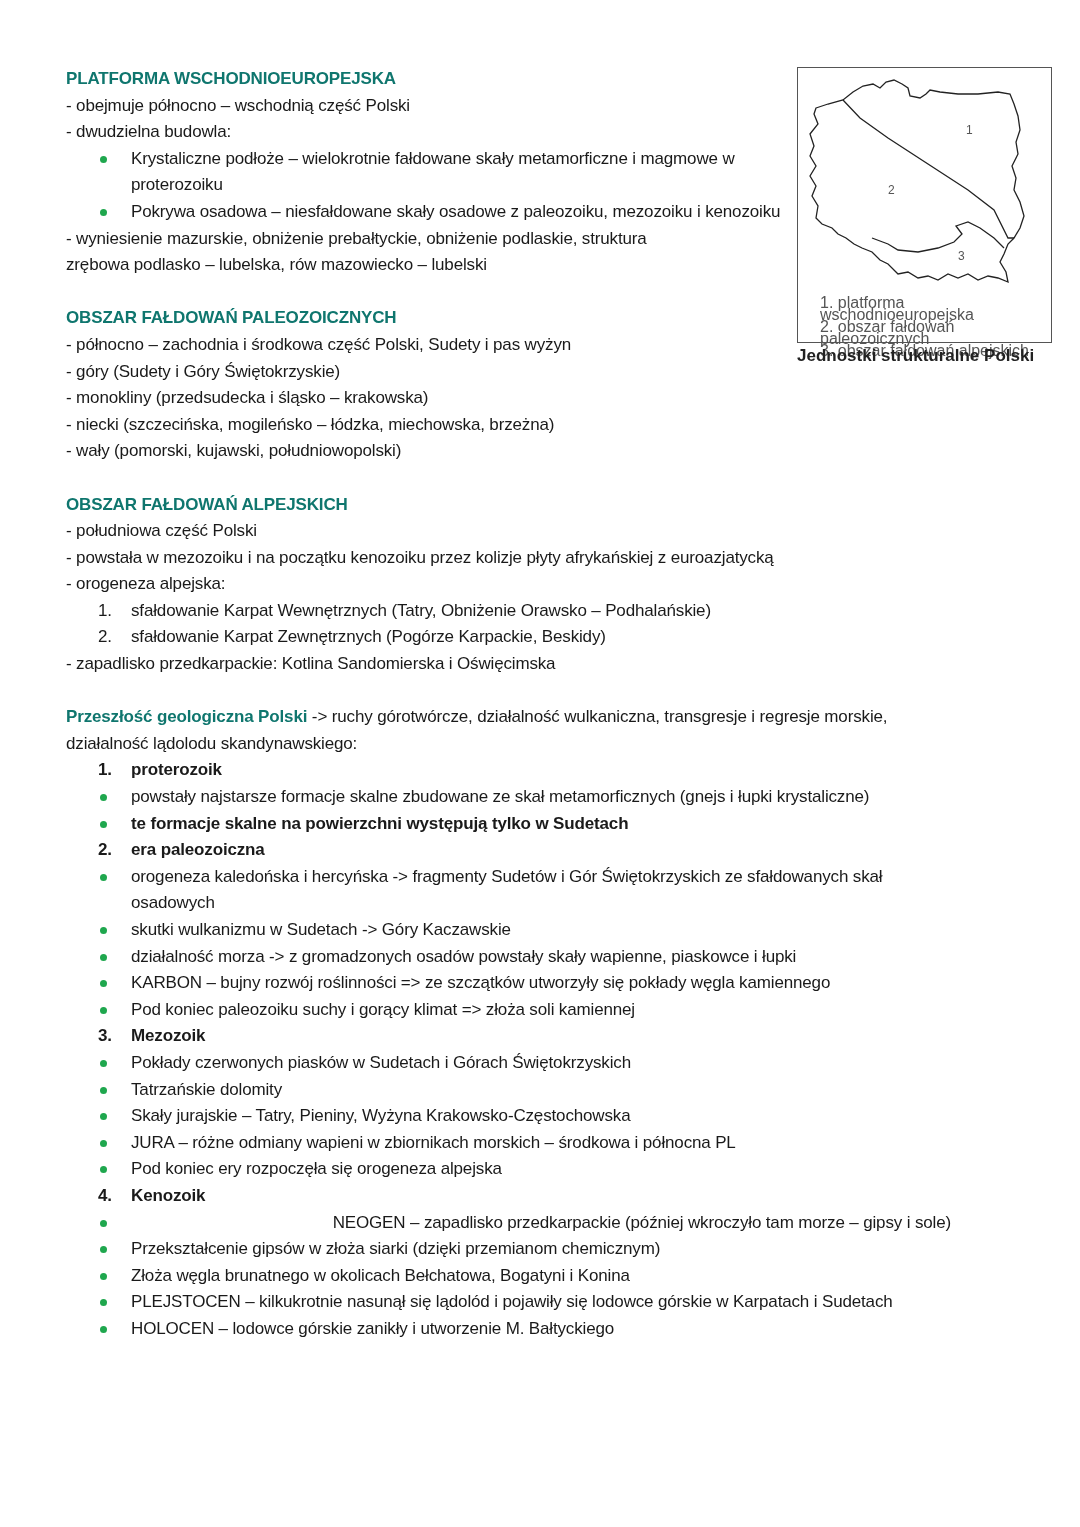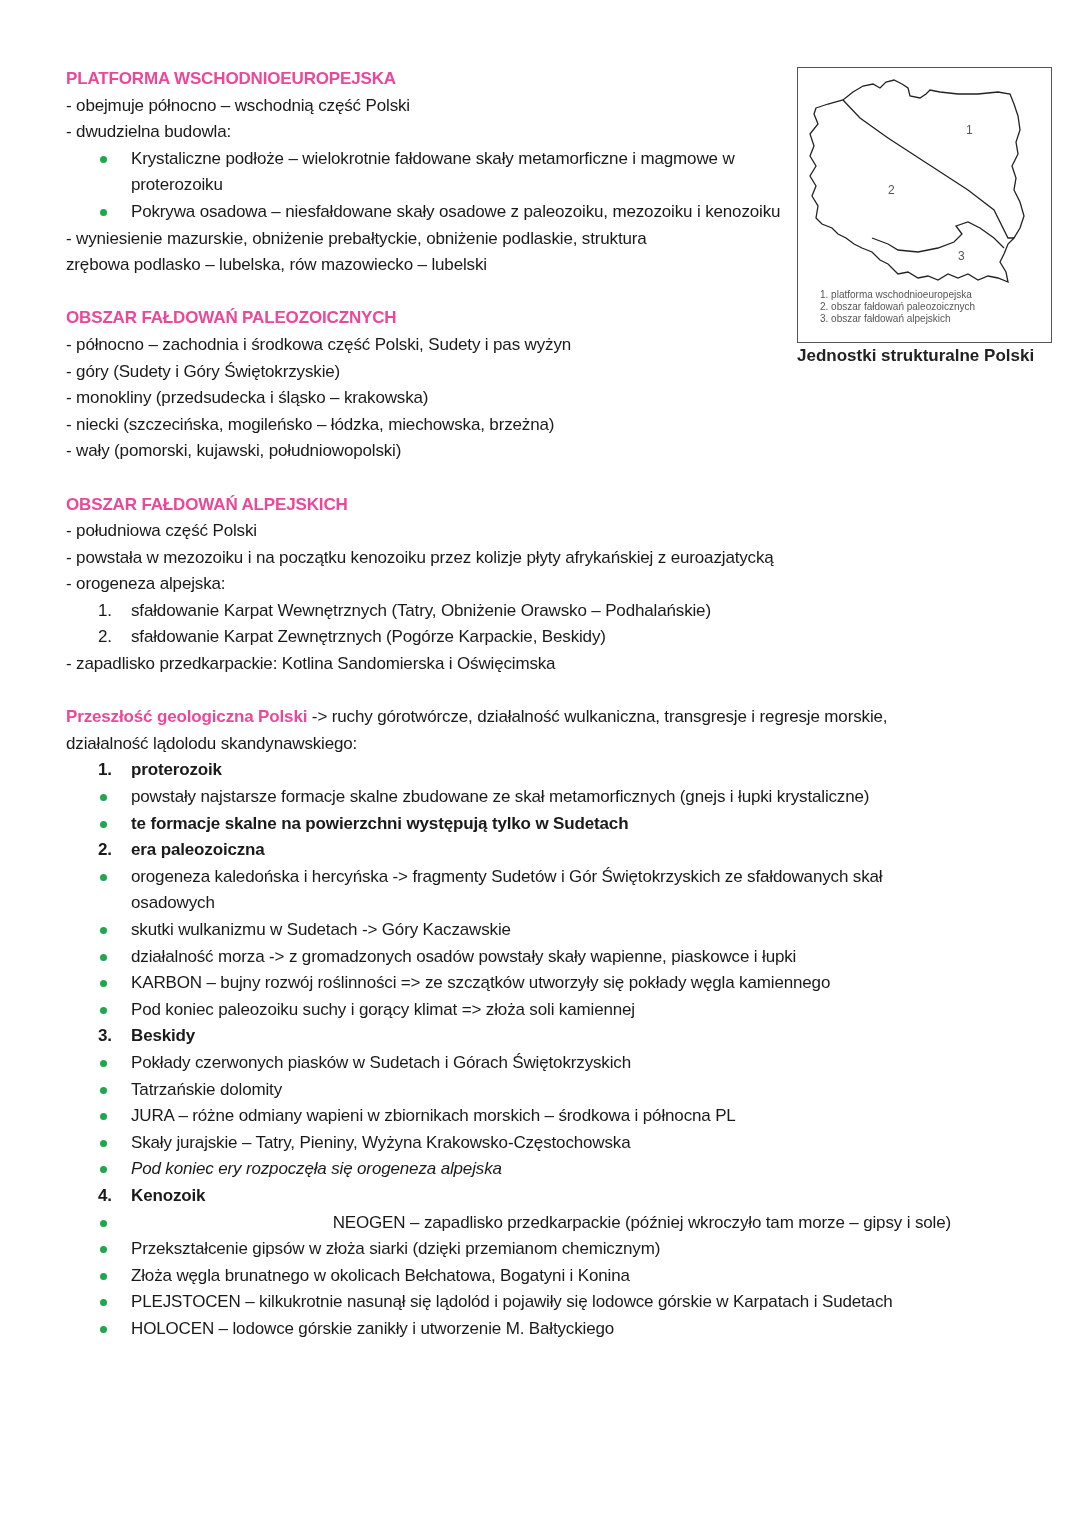--- a/index.html
+++ b/index.html
@@ -2,37 +2,37 @@
 <html><head>
 <meta charset="utf-8">
 <style>
   html, body { margin: 0; padding: 0; background: #ffffff; }
   body {
     width: 1080px; height: 1527px; position: relative; overflow: hidden;
     font-family: "Liberation Sans", sans-serif; color: #1a1a1a;
   }
   .page { position: absolute; left: 66px; top: 66px; width: 900px; }
   .line { font-size: 17px; line-height: 26.6px; white-space: nowrap; letter-spacing: -0.15px; }
-  .heading { color: #ec4899; font-weight: bold; }
+  .heading { color: #0f766e; font-weight: bold; }
   .gap { height: 26.6px; }
   .bullet-row { position: relative; padding-left: 65px; }
   .bullet-row .dot {
     position: absolute; left: 34px; top: 10px; width: 7px; height: 7px; border-radius: 50%;
     background: #1fa74e;
   }
   .bullet-row .wrap { white-space: normal; }
   .num-row { position: relative; padding-left: 65px; }
   .num-row .num { position: absolute; left: 32px; }
   .bold { font-weight: bold; }
   .figure {
     position: absolute; left: 797px; top: 67px; width: 255px; height: 276px;
     border: 1.5px solid #555; box-sizing: border-box; background: #fff;
   }
   .figure svg { position: absolute; left: 0; top: 0; }
-  .legend { position: absolute; left: 22px; top: 221px; font-size: 10px; line-height: 12px; color: #555; }
+  .legend { position: absolute; left: 22px; top: 229px; font-size: 16px; line-height: 12px; color: #555; }
   .caption { position: absolute; left: 797px; top: 346px; width: 255px; text-align: left; font-size: 17px; font-weight: bold; color: #222; }
 </style>
 </head>
 <body>
 
 <div class="figure">
   <svg width="252" height="226" viewBox="0 0 252 226">
     <path fill="none" stroke="#222" stroke-width="1.3" d="M18,40 L30,36 L45,32 L55,24 L65,18 L75,16 L82,20 L88,14 L96,12 L104,16 L110,20 L112,28 L122,30 L128,26 L132,22 L142,24 L160,26 L180,26 L200,24 L212,26 L216,36 L220,48 L222,62 L218,74 L220,86 L214,98 L218,110 L216,122 L222,134 L226,148 L222,160 L216,170 L210,176 L206,186 L202,194 L208,204 L210,214 L200,210 L190,208 L180,212 L170,206 L160,210 L150,206 L140,212 L130,208 L120,210 L110,204 L100,206 L90,196 L82,192 L74,184 L64,180 L56,176 L48,170 L40,166 L34,160 L24,156 L18,150 L20,138 L14,128 L18,118 L12,108 L18,98 L12,88 L16,78 L12,66 L20,56 L16,46 Z"></path>
     <path fill="none" stroke="#222" stroke-width="1.3" d="M45,32 L62,50 L90,70 L130,96 L170,122 L196,142 L210,170 L216,170"></path>
     <path fill="none" stroke="#222" stroke-width="1.3" d="M74,170 L90,176 L100,182 L120,184 L140,180 L156,174 L164,166 L158,158 L170,154 L182,160 L196,170 L206,180"></path>
@@ -117,38 +117,38 @@
         <div class="wrap">działalność morza -&gt; z gromadzonych osadów powstały skały wapienne, piaskowce i łupki</div>
       </div>
       <div class="line bullet-row" style="width: 820px;">
         <span class="dot"></span>
         <div class="wrap">KARBON – bujny rozwój roślinności =&gt; ze szczątków utworzyły się pokłady węgla kamiennego</div>
       </div>
       <div class="line bullet-row" style="width: 820px;">
         <span class="dot"></span>
         <div class="wrap">Pod koniec paleozoiku suchy i gorący klimat =&gt; złoża soli kamiennej</div>
       </div>
-      <div class="line num-row bold"><span class="num">3.</span><span>Beskidy</span></div>
+      <div class="line num-row bold"><span class="num">3.</span><span>Mezozoik</span></div>
       <div class="line bullet-row" style="width: 820px;">
         <span class="dot"></span>
         <div class="wrap">Pokłady czerwonych piasków w Sudetach i Górach Świętokrzyskich</div>
       </div>
       <div class="line bullet-row" style="width: 820px;">
         <span class="dot"></span>
         <div class="wrap">Tatrzańskie dolomity</div>
       </div>
       <div class="line bullet-row" style="width: 820px;">
         <span class="dot"></span>
+        <div class="wrap">Skały jurajskie – Tatry, Pieniny, Wyżyna Krakowsko-Częstochowska</div>
+      </div>
+      <div class="line bullet-row" style="width: 820px;">
+        <span class="dot"></span>
         <div class="wrap">JURA – różne odmiany wapieni w zbiornikach morskich – środkowa i północna PL</div>
       </div>
       <div class="line bullet-row" style="width: 820px;">
-        <span class="dot"></span>
-        <div class="wrap">Skały jurajskie – Tatry, Pieniny, Wyżyna Krakowsko-Częstochowska</div>
-      </div>
-      <div class="line bullet-row" style="width: 820px; font-style: italic;">
         <span class="dot"></span>
         <div class="wrap">Pod koniec ery rozpoczęła się orogeneza alpejska</div>
       </div>
       <div class="line num-row bold"><span class="num">4.</span><span>Kenozoik</span></div>
       <div class="line bullet-row" style="width: 820px; text-align: right;">
         <span class="dot"></span>
         <div class="wrap">NEOGEN – zapadlisko przedkarpackie (później wkroczyło tam morze – gipsy i sole)</div>
       </div>
       <div class="line bullet-row" style="width: 820px;">
         <span class="dot"></span>

